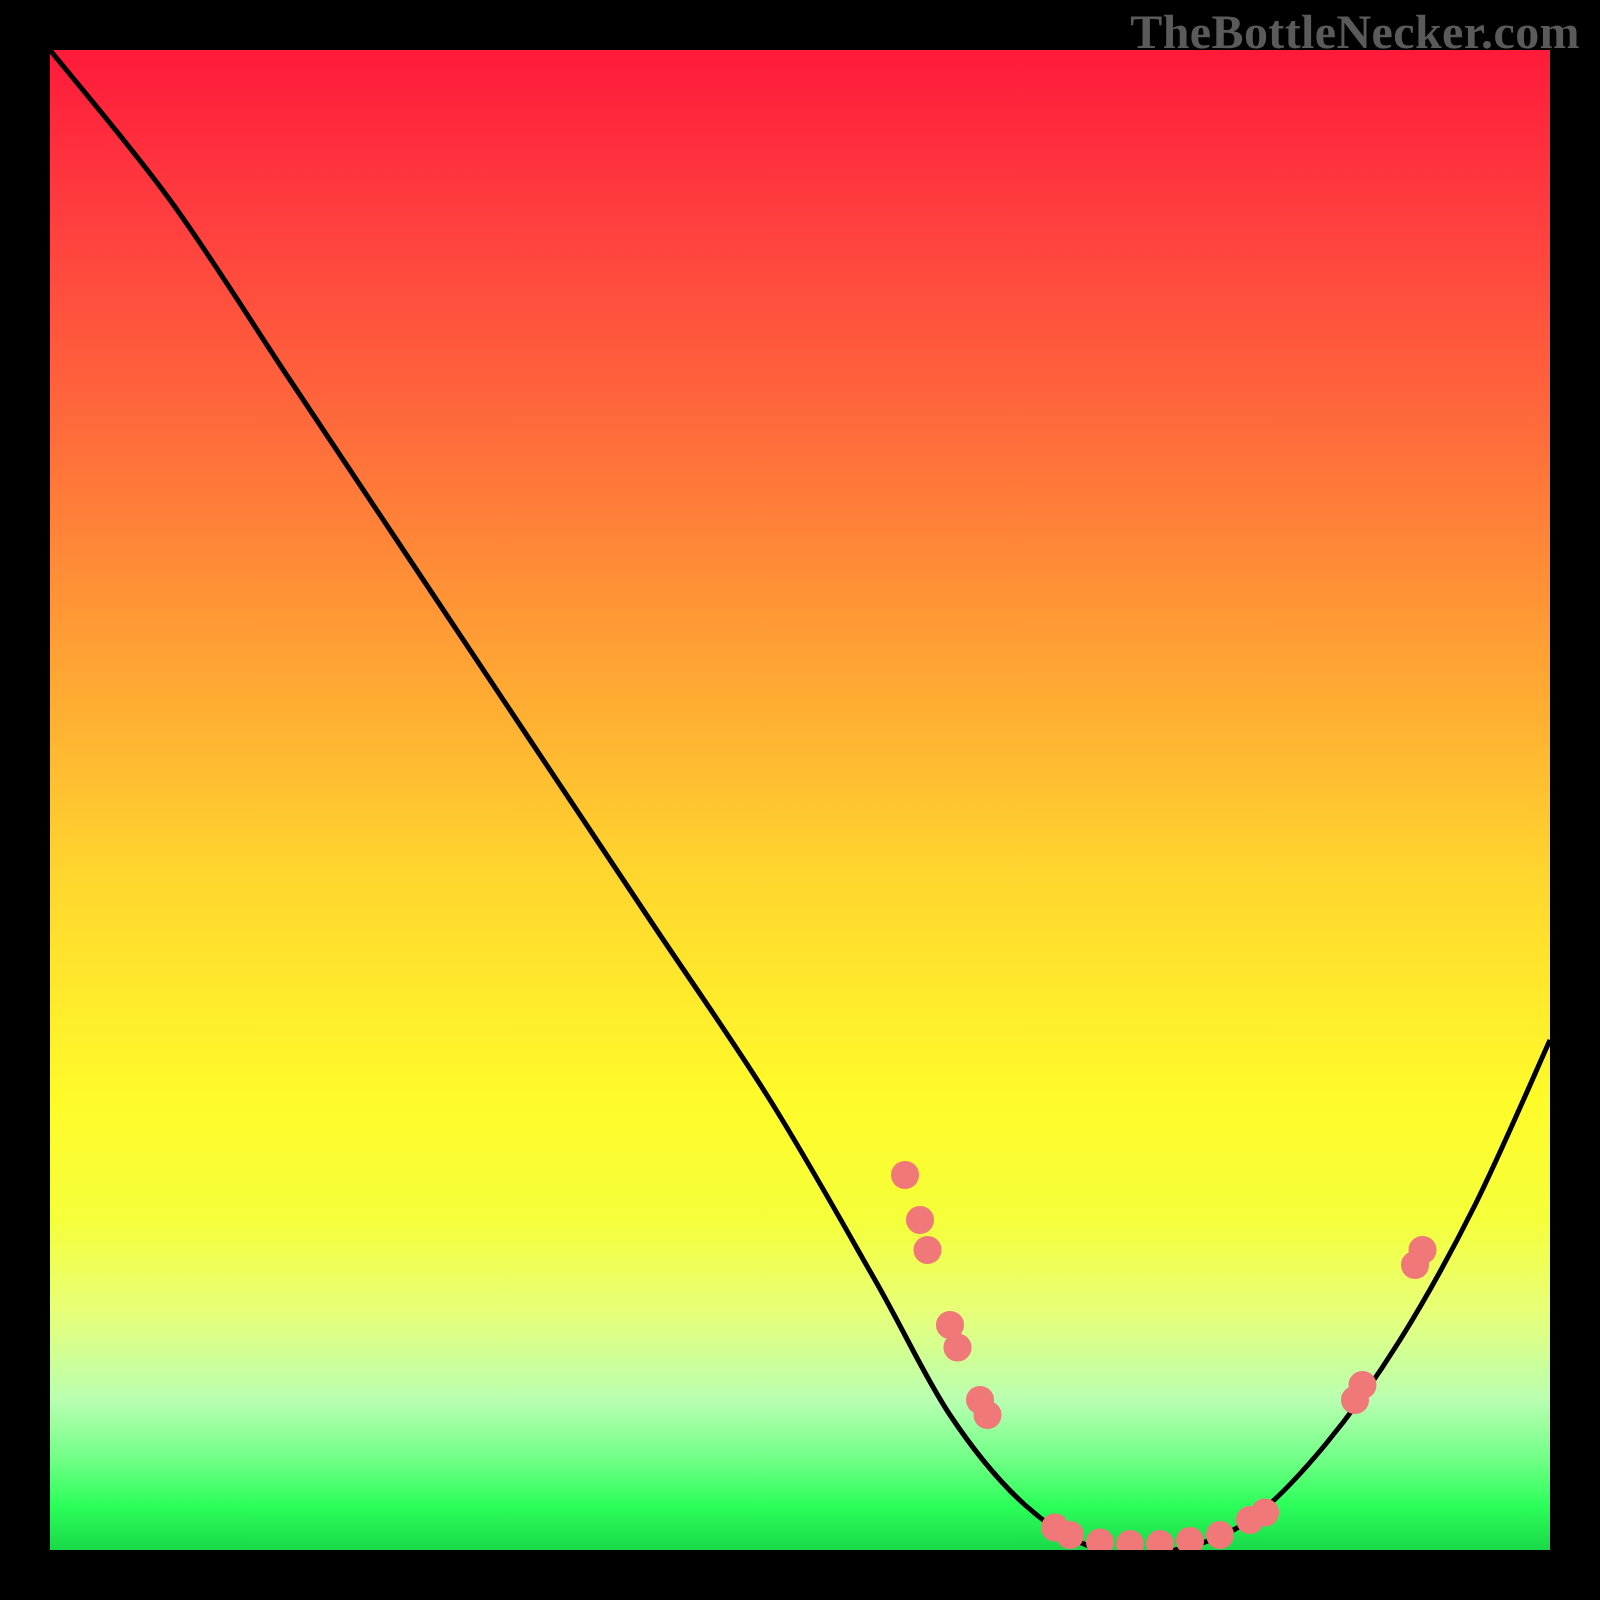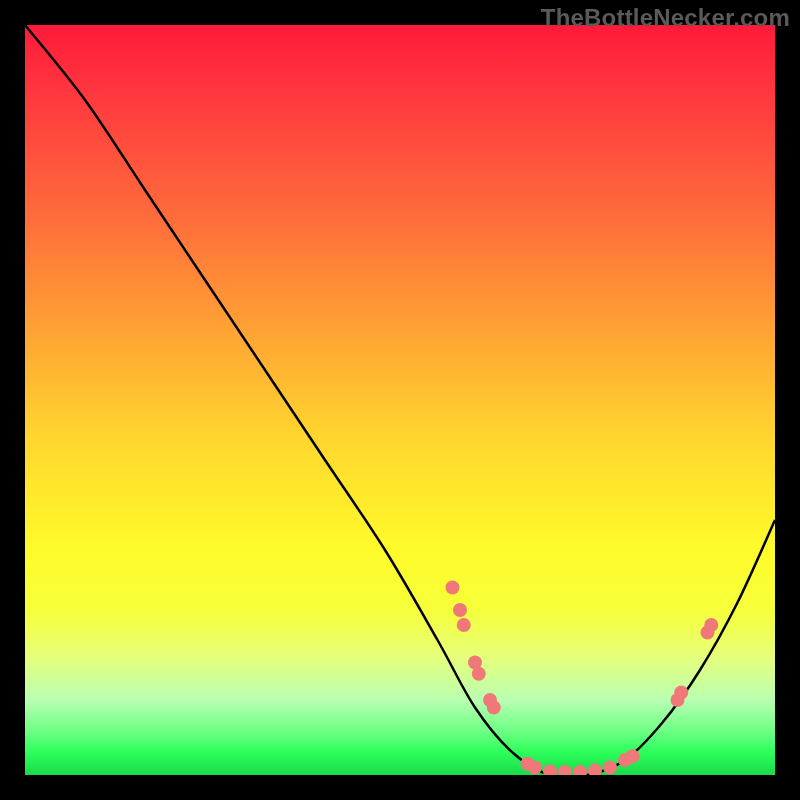--- a/index.html
+++ b/index.html
@@ -15,21 +15,21 @@
   width: 800px;
   height: 800px;
   background: #000;
 }
 .watermark {
   position: absolute;
   top: 4px;
   right: 10px;
   z-index: 30;
   color: #5a5a5a;
-  font-family: Liberation Sans, sans-serif;
+  font-family: Liberation Serif, serif;
   font-size: 24px;
   font-weight: bold;
   letter-spacing: 0.2px;
 }
 .plot-area {
   position: absolute;
   left: 25px;
   top: 25px;
   width: 750px;
   height: 750px;

